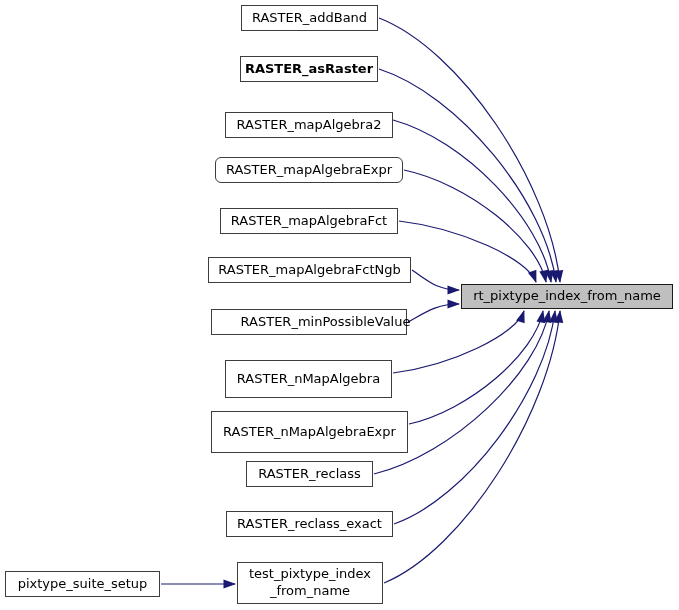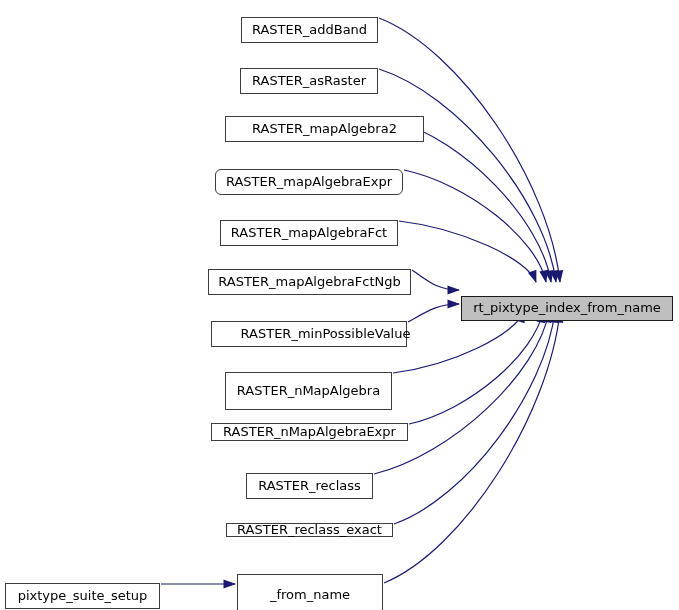--- a/index.html
+++ b/index.html
@@ -21,21 +21,20 @@
     color: var(--text, #000000);
     display: flex;
     flex-direction: column;
     align-items: center;
     justify-content: center;
     font-size: 13px;
     line-height: 1.3;
     white-space: nowrap;
     text-align: left;
     cursor: pointer;
-    margin-top: 12px;
   }
   .node.highlight {
     background: var(--hl-fill, #bfbfbf);
     border-color: var(--hl-border, #1a1a1a);
     cursor: default;
   }
   .node-line { pointer-events: none; }
   .edge { fill: none; stroke: var(--edge, #191970); stroke-width: 1.2px; }
 </style>
 </head>
@@ -61,51 +60,52 @@
         <path class="edge" d="M374,474 C452.75,454.44 538.5,372.94 549,311" marker-end="url(#arrow)"></path>
         <path class="edge" d="M394,524 C466.45,498.44 545.34,391.94 555,311" marker-end="url(#arrow)"></path>
         <path class="edge" d="M384,583 C463.2,550.36 549.44,414.36 560,311" marker-end="url(#arrow)"></path>
         <path class="edge" d="M161,584 L235,584" marker-end="url(#arrow)"></path>
       </g>
   </svg>
   <div id="nodes-layer">
       <div class="node" style="left: 241px; top: 5px; width: 137px; height: 26px;">
         <div class="node-line">RASTER_addBand</div>
       </div>
-      <div class="node" style="left: 240px; top: 56px; width: 138px; height: 26px;">
+      <div class="node" style="left: 240px; top: 56px; width: 138px; height: 26px; font-weight: bold;">
         <div class="node-line">RASTER_asRaster</div>
       </div>
-      <div class="node" style="left: 225px; top: 104px; width: 199px; height: 26px;">
+      <div class="node" style="left: 225px; top: 112px; width: 168px; height: 26px;">
         <div class="node-line">RASTER_mapAlgebra2</div>
       </div>
       <div class="node" style="left: 215px; top: 157px; width: 188px; height: 26px; border-radius: 6px;">
         <div class="node-line">RASTER_mapAlgebraExpr</div>
       </div>
       <div class="node" style="left: 220px; top: 208px; width: 178px; height: 26px;">
         <div class="node-line">RASTER_mapAlgebraFct</div>
       </div>
       <div class="node" style="left: 208px; top: 257px; width: 203px; height: 26px;">
         <div class="node-line">RASTER_mapAlgebraFctNgb</div>
       </div>
       <div class="node" style="left: 211px; top: 309px; width: 196px; height: 26px; padding-left: 33px;">
         <div class="node-line">RASTER_minPossibleValue</div>
       </div>
       <div class="node" style="left: 225px; top: 360px; width: 167px; height: 38px;">
         <div class="node-line">RASTER_nMapAlgebra</div>
       </div>
-      <div class="node" style="left: 211px; top: 411px; width: 197px; height: 18px;">
+      <div class="node" style="left: 211px; top: 411px; width: 197px; height: 42px;">
         <div class="node-line">RASTER_nMapAlgebraExpr</div>
       </div>
       <div class="node" style="left: 246px; top: 461px; width: 127px; height: 26px;">
         <div class="node-line">RASTER_reclass</div>
       </div>
-      <div class="node" style="left: 226px; top: 511px; width: 167px; height: 14px;">
+      <div class="node" style="left: 226px; top: 511px; width: 167px; height: 26px;">
         <div class="node-line">RASTER_reclass_exact</div>
       </div>
       <div class="node" style="left: 237px; top: 562px; width: 146px; height: 42px;">
+        <div class="node-line">test_pixtype_index</div>
         <div class="node-line">_from_name</div>
       </div>
       <div class="node" style="left: 5px; top: 571px; width: 155px; height: 26px;">
         <div class="node-line">pixtype_suite_setup</div>
       </div>
       <div class="node highlight" style="left: 461px; top: 284px; width: 212px; height: 25px;">
         <div class="node-line">rt_pixtype_index_from_name</div>
       </div>
     </div>
 </div>

